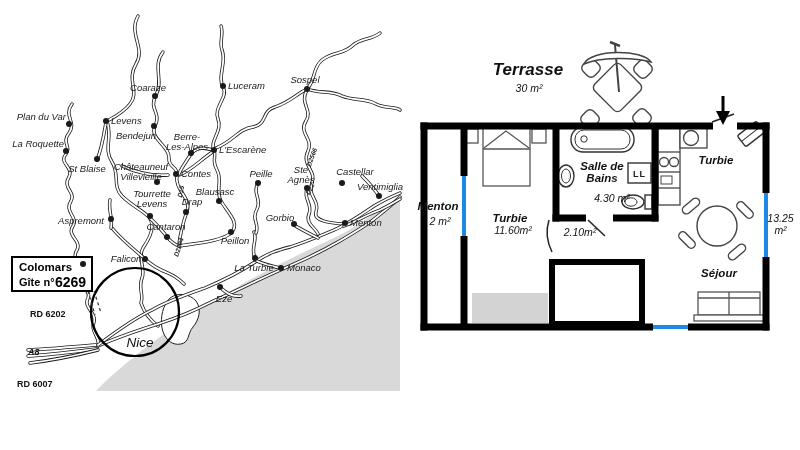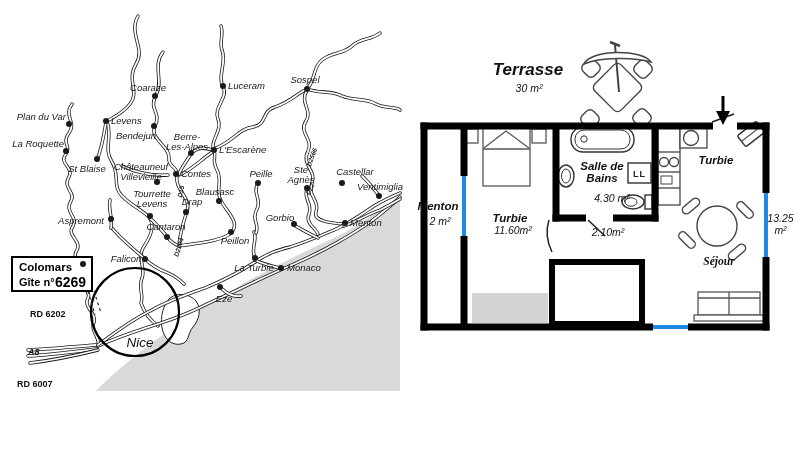--- a/index.html
+++ b/index.html
@@ -288,17 +288,17 @@
 
 <div class="fp-label fp-name fp-big" style="left:528px;top:70px;">Terrasse</div>
 <div class="fp-label fp-area" style="left:529px;top:88px;">30 m²</div>
 <div class="fp-label fp-name" style="left:438px;top:206px;">Menton</div>
 <div class="fp-label fp-area" style="left:440px;top:221px;">2 m²</div>
 <div class="fp-label fp-name" style="left:510px;top:218px;">Turbie</div>
 <div class="fp-label fp-area" style="left:513px;top:230px;">11.60m²</div>
 <div class="fp-label fp-name" style="left:602px;top:172px;">Salle de
 Bains</div>
 <div class="fp-label fp-area" style="left:612px;top:198px;">4.30 m²</div>
-<div class="fp-label fp-area" style="left:608px;top:232px;">2.10m²</div>
+<div class="fp-label fp-area" style="left:580px;top:232px;">2.10m²</div>
 <div class="fp-label fp-name" style="left:716px;top:160px;">Turbie</div>
-<div class="fp-label fp-name" style="left:719px;top:261px;font-family:Liberation Serif, serif;">Séjour</div>
+<div class="fp-label fp-name" style="left:719px;top:273px;">Séjour</div>
 <div class="fp-label fp-area" style="left:761px;top:224px;transform:translate(0,-50%);">13.25 m²</div>
 </div>
 
 </body></html>

